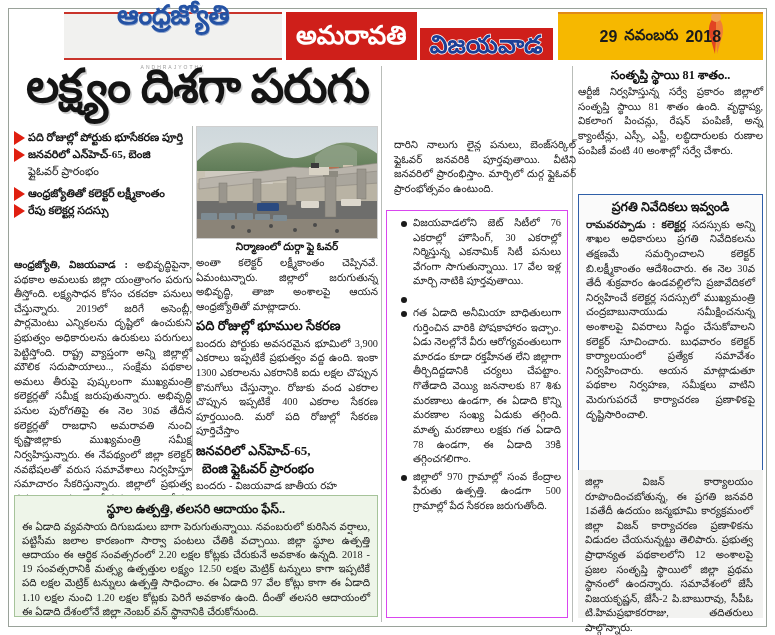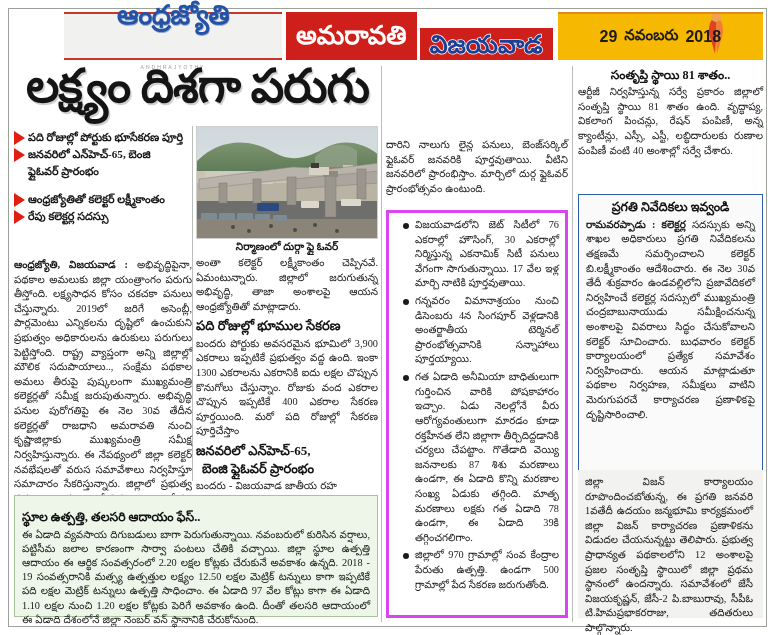--- a/index.html
+++ b/index.html
@@ -204,25 +204,25 @@
     margin-top: 1px;
   }
   .bullet-row .btext {
     font-size: 11.1px;
     font-weight: bold;
     line-height: 1.28;
     color: #161616;
   }
   .bullet-cont {
     font-size: 11.1px;
-    font-weight: bold;
+    font-weight: normal;
     line-height: 1.28;
     color: #161616;
     margin-left: 14px;
-    margin-bottom: 14px;
+    margin-bottom: 8px;
   }
 
   
   .photo-wrap {
     position: absolute;
     left: 196px;
     top: 126px;
     width: 182px;
     height: 113px;
     overflow: hidden;
@@ -259,21 +259,21 @@
     font-size: 13px;
     font-weight: bold;
     line-height: 1.25;
     color: #121212;
     margin: 4px 0 2px 0;
   }
   .subhead.center { text-align: center; }
 
   
   .box-plain {
-    border: 3px solid #d946ef;
+    border: 1px solid #d946ef;
     padding: 5px 6px 22px 6px;
     box-sizing: border-box;
   }
   .box-blue {
     border: 1px solid #2f5fa8;
     padding: 5px 7px 7px 7px;
     box-sizing: border-box;
     background: #fafafa;
   }
   .box-green {
@@ -435,48 +435,47 @@
   <div class="col" id="col1">
     <div style="position:absolute; top:258px; left:0; width:178px;">
       <div class="body-txt">
         <span class="dateline">ఆంధ్రజ్యోతి,           విజయవాడ           :</span>
         <span>అభివృద్ధిపైనా, పథకాల అమలుకు జిల్లా యంత్రాంగం పరుగు తీస్తోంది. లక్ష్యసాధన కోసం చకచకా పనులు చేస్తున్నారు. 2019లో జరిగే అసెంబ్లీ, పార్లమెంటు ఎన్నికలను దృష్టిలో ఉంచుకుని ప్రభుత్వం అధికారులను ఉరుకులు పరుగులు పెట్టిస్తోంది. రాష్ట్ర వ్యాప్తంగా అన్ని జిల్లాల్లో మౌలిక సదుపాయాలు.., సంక్షేమ పథకాల అమలు తీరుపై పుష్కలంగా ముఖ్యమంత్రి కలెక్టర్లతో సమీక్ష జరుపుతున్నారు. అభివృద్ధి పనుల పురోగతిపై ఈ నెల 30వ తేదీన కలెక్టర్లతో రాజధాని అమరావతి నుంచి కృష్ణాజిల్లాకు ముఖ్యమంత్రి సమీక్ష నిర్వహిస్తున్నారు. ఈ నేపథ్యంలో జిల్లా కలెక్టర్ నవభేషలతో వరుస సమావేశాలు నిర్వహిస్తూ సమాచారం సేకరిస్తున్నారు. జిల్లాలో ప్రభుత్వ పథకాల అమలు తీరును ఆరా తీస్తూ అధికారులకు దిశానిర్దేశం చేస్తున్నారు. ఇదే సందర్భంలో కలెక్టర్ లక్ష్మీకాంతం ఆంధ్రజ్యోతితో మాట్లాడారు. జిల్లాలో జరుగుతున్న అభివృద్ధి పనులు, సంక్షేమ పథకాల అమలు వివరాలు వెల్లడించారు.</span>
       </div>
     </div>
   </div>
 
   <div class="box-green" style="position:absolute; left:14px; top:495px; width:364px; height:122px;">
-    <div class="subhead" style="font-size:12.4px; margin-top:8px;">స్థూల ఉత్పత్తి, తలసరి ఆదాయం ఫేస్..</div>
+    <div class="subhead" style="font-size:12.4px; margin-top:0;text-align:center;">స్థూల ఉత్పత్తి, తలసరి ఆదాయం ఫేస్..</div>
     <div class="body-txt tight">ఈ ఏడాది వ్యవసాయ దిగుబడులు బాగా పెరుగుతున్నాయి. నవంబరులో కురిసిన వర్షాలు, పట్టిసీమ జలాల కారణంగా సార్వా పంటలు చేతికి వచ్చాయి. జిల్లా స్థూల ఉత్పత్తి ఆదాయం ఈ ఆర్థిక సంవత్సరంలో 2.20 లక్షల కోట్లకు చేరుకునే అవకాశం ఉన్నది. 2018 - 19 సంవత్సరానికి మత్స్య ఉత్పత్తుల లక్ష్యం 12.50 లక్షల మెట్రిక్ టన్నులు కాగా ఇప్పటికే పది లక్షల మెట్రిక్ టన్నులు ఉత్పత్తి సాధించాం. ఈ ఏడాది 97 వేల కోట్లు కాగా ఈ ఏడాది 1.10 లక్షల నుంచి 1.20 లక్షల కోట్లకు పెరిగే అవకాశం ఉంది. దీంతో తలసరి ఆదాయంలో ఈ ఏడాది దేశంలోనే జిల్లా నెంబర్ వన్ స్థానానికి చేరుకోనుంది.</div>
   </div>
 
   <div class="col" id="col2">
     <div style="position:absolute; top:256px; left:0; width:182px;">
       <div class="body-txt">అంతా కలెక్టర్ లక్ష్మీకాంతం చెప్పినవే. ఏమంటున్నారు. జిల్లాలో జరుగుతున్న అభివృద్ధి, తాజా అంశాలపై ఆయన ఆంధ్రజ్యోతితో మాట్లాడారు.</div>
       <div class="subhead">పది రోజుల్లో భూముల సేకరణ</div>
       <div class="body-txt">బందరు పోర్టుకు అవసరమైన భూమిలో 3,900 ఎకరాలు ఇప్పటికే ప్రభుత్వం వద్ద ఉంది. ఇంకా 1300 ఎకరాలను ఎకరానికి ఐదు లక్షల చొప్పున కొనుగోలు చేస్తున్నాం. రోజుకు వంద ఎకరాల చొప్పున ఇప్పటికే 400 ఎకరాల సేకరణ పూర్తయింది. మరో పది రోజుల్లో సేకరణ పూర్తిచేస్తాం</div>
       <div class="subhead">జనవరిలో ఎన్‌హెచ్‌-65,</div>
       <div class="subhead" style="margin-top:0; padding-left:6px;">బెంజి ఫ్లైఓవర్ ప్రారంభం</div>
       <div class="body-txt">బందరు - విజయవాడ జాతీయ రహ</div>
     </div>
   </div>
 
   <div class="col" id="col3">
-    <div style="position:absolute; top:138px; left:0; width:182px;">
+    <div style="position:absolute; top:138px; left:8px; width:182px;">
       <div class="body-txt">దారిని నాలుగు లైన్ల పనులు, బెంజ్‌సర్కిల్ ఫ్లైఓవర్ జనవరికి పూర్తవుతాయి. వీటిని జనవరిలో ప్రారంభిస్తాం. మార్చిలో దుర్గ ఫ్లైఓవర్ ప్రారంభోత్సవం ఉంటుంది.</div>
     </div>
 
     <div class="box-plain" style="position:absolute; top:210px; left:0; width:182px; height:408px;">
       <div class="dotlist-item">
         <span class="dot"></span>
         <span class="dtext">విజయవాడలోని జెట్ సిటీలో 76 ఎకరాల్లో హౌసింగ్, 30 ఎకరాల్లో నిర్మిస్తున్న ఎకనామిక్ సిటీ పనులు వేగంగా సాగుతున్నాయి. 17 వేల ఇళ్ల మార్చి నాటికి పూర్తవుతాయి.</span>
       </div>
       <div class="dotlist-item">
         <span class="dot"></span>
-        <span class="dtext">గన్నవరం విమానాశ్రయం నుంచి డిసెంబరు 4న సింగపూర్ వెళ్లడానికి అంతర్జాతీయ టెర్మినల్ ప్రారంభోత్సవానికి సన్నాహాలు పూర్తయ్యాయి.</span>
       </div>
       <div class="dotlist-item">
         <span class="dot"></span>
         <span class="dtext">గత ఏడాది అనీమియా బాధితులుగా గుర్తించిన వారికి పోషకాహారం ఇచ్చాం. ఏడు నెలల్లోనే వీరు ఆరోగ్యవంతులుగా మారడం కూడా రక్తహీనత లేని జిల్లాగా తీర్చిదిద్దడానికి చర్యలు చేపట్టాం. గొతేడాది వెయ్యి జననాలకు 87 శిశు మరణాలు ఉండగా, ఈ ఏడాది కొన్ని మరణాల సంఖ్య ఏడుకు తగ్గింది. మాతృ మరణాలు లక్షకు గత ఏడాది 78 ఉండగా, ఈ ఏడాది 39కి తగ్గించగలిగాం.</span>
       </div>
       <div class="dotlist-item">
         <span class="dot"></span>
         <span class="dtext">జిల్లాలో 970 గ్రామాల్లో సంవ కేంద్రాల పేరుతు ఉత్పత్తి. ఉండగా 500 గ్రామాల్లో పేద సేకరణ జరుగుతోంది.</span>
       </div>
     </div>

